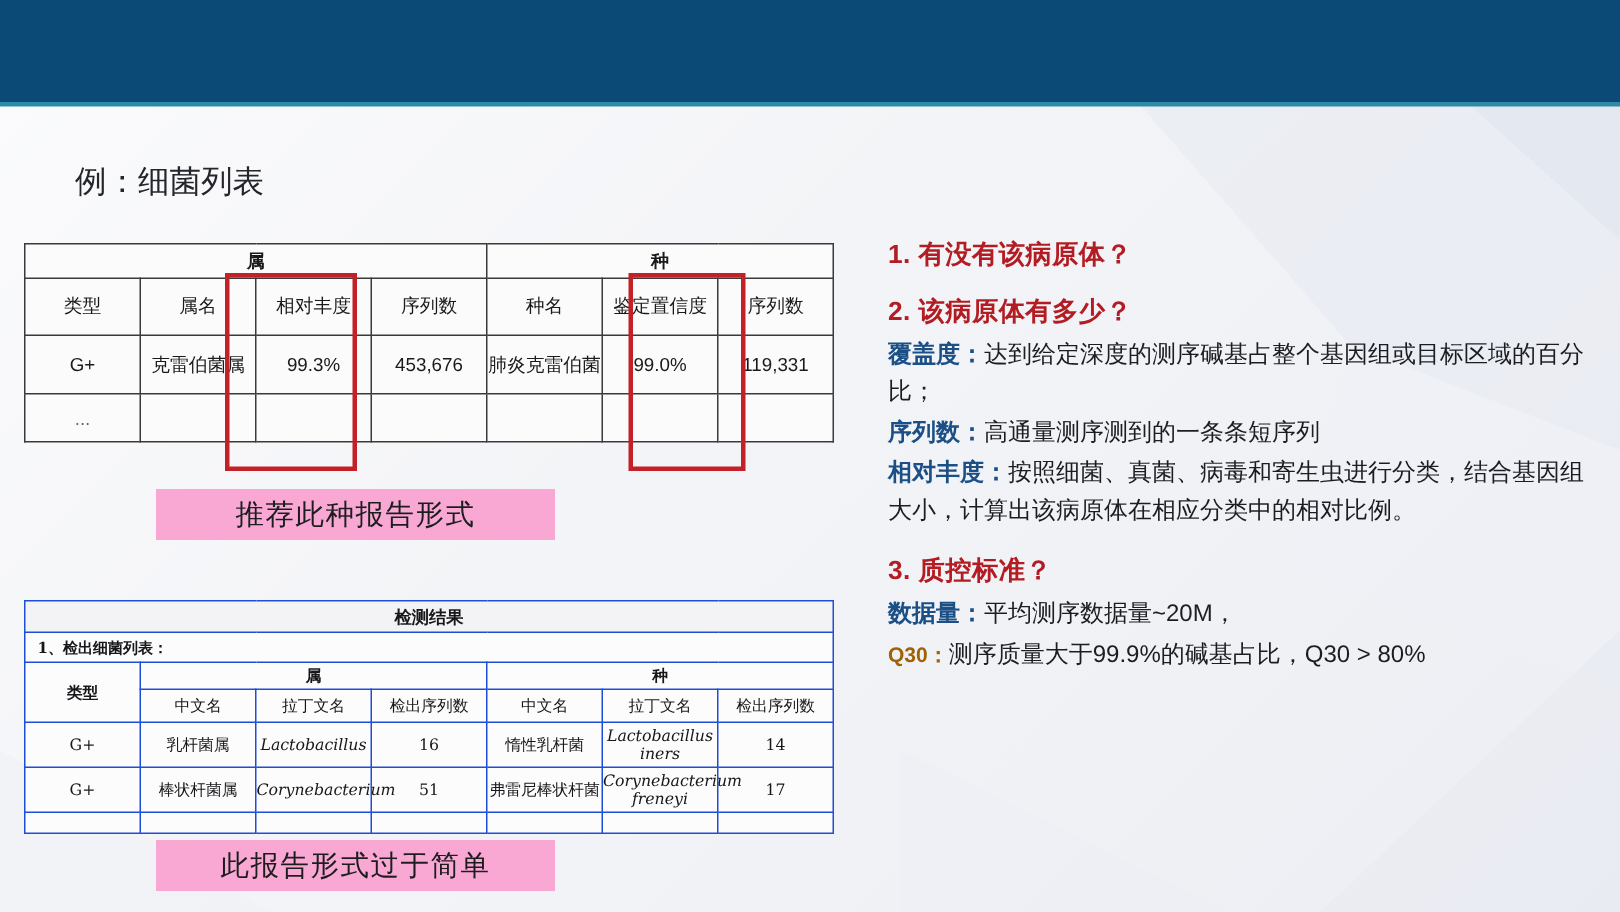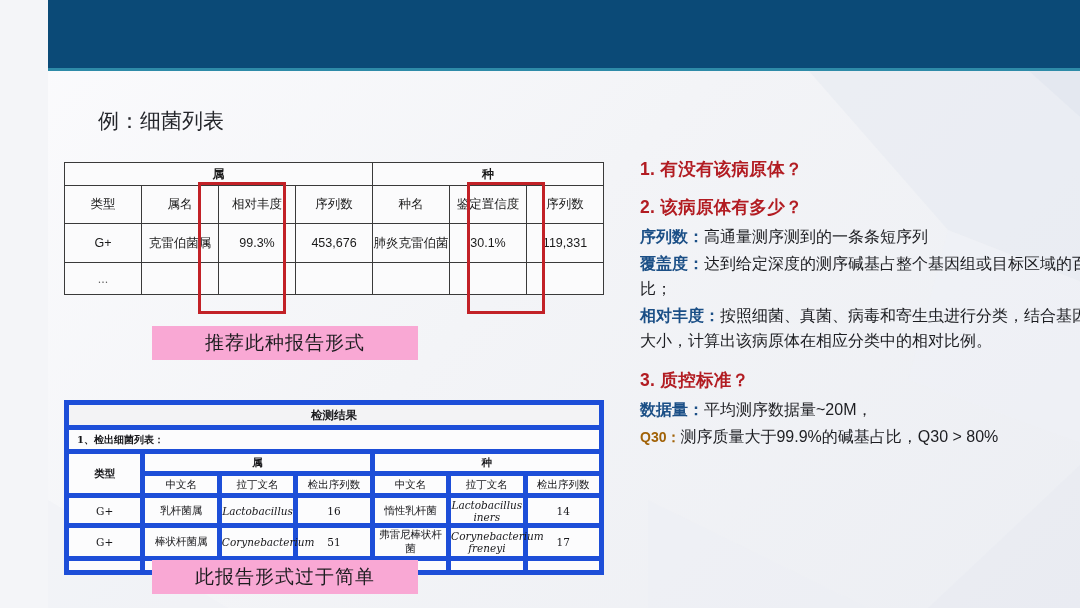--- a/index.html
+++ b/index.html
@@ -1,21 +1,21 @@
 <!DOCTYPE html>
 <html lang="zh"><head>
 <meta charset="utf-8">
 <style>
   html,body{margin:0;padding:0;}
   body{
     width:1080px;height:608px;overflow:hidden;
     font-family:"Liberation Sans","DejaVu Sans",sans-serif;
     background:#f4f5f8;position:relative;
   }
-  .slide{position:absolute;inset:0;overflow:hidden;margin-left:48px;}
+  .slide{position:absolute;inset:0;overflow:hidden;}
 
   
   .bg-shapes{position:absolute;inset:0;z-index:0;pointer-events:none;
     background:
       linear-gradient(135deg,#fbfbfd 0%,#f3f4f7 45%,#eceef3 100%);}
   .poly{position:absolute;opacity:.55;}
 
   
   .banner{position:absolute;left:0;top:0;width:1080px;height:68px;
     background:#0b4a77;z-index:3;}
@@ -58,21 +58,21 @@
     font-family:"DejaVu Serif","Liberation Serif",serif;
     font-size:19px;color:#1d1d20;letter-spacing:1px;}
   #callout-1{left:104px;top:326px;width:266px;height:34px;}
   #callout-2{left:104px;top:560px;width:266px;height:34px;}
 
   
   .tbl2-wrap{position:absolute;left:16px;top:400px;width:540px;z-index:4;}
   table.t2{border-collapse:collapse;width:540px;background:#fcfcfd;
     font-size:10.5px;color:#17171a;table-layout:fixed;
     font-family:"DejaVu Serif","Liberation Serif",serif;}
-  table.t2 td{border:5px solid #1d4ed8;text-align:center;vertical-align:middle;padding:0;}
+  table.t2 td{border:1px solid #1d4ed8;text-align:center;vertical-align:middle;padding:0;}
   .t2-title{height:20px;font-weight:bold;font-size:11.5px;background:#f3f3f5;}
   .t2-sub{height:19px;text-align:left !important;padding-left:8px !important;
     font-weight:bold;font-size:10px;}
   .t2-grp{height:17px;font-weight:bold;}
   .t2-hdr{height:22px;}
   .t2-row{height:30px;}
   .t2-tail{height:14px;}
   .lat{font-style:italic;}
   .d-type{width:40px;}
   .d-cn{width:80px;}
@@ -128,21 +128,21 @@
         <td class="c-sname">种名</td>
         <td class="c-conf">鉴定置信度</td>
         <td class="c-seq2">序列数</td>
       </tr>
       <tr class="data">
         <td>G+</td>
         <td>克雷伯菌属</td>
         <td>99.3%</td>
         <td>453,676</td>
         <td>肺炎克雷伯菌</td>
-        <td>30.1%</td>
+        <td>99.0%</td>
         <td>119,331</td>
       </tr>
       <tr class="dots">
         <td>...</td>
         <td></td>
         <td></td>
         <td></td>
         <td></td>
         <td></td>
         <td></td>
@@ -210,26 +210,26 @@
   </div>
 
   <div class="callout" id="callout-2">此报告形式过于简单</div>
 
   <div class="panel">
 
     <div class="q-head">1. 有没有该病原体？</div>
 
     <div class="q-head spaced">2. 该病原体有多少？</div>
     <p class="q-line">
+      <span class="term">覆盖度</span><span class="term">：</span><span>达到给定深度的测序碱基占整个基因组或目标区域的百分比；</span>
+    </p>
+    <p class="q-line">
       <span class="term">序列数</span><span class="term">：</span><span>高通量测序测到的一条条短序列</span>
     </p>
     <p class="q-line">
-      <span class="term">覆盖度</span><span class="term">：</span><span>达到给定深度的测序碱基占整个基因组或目标区域的百分比；</span>
-    </p>
-    <p class="q-line">
       <span class="term">相对丰度</span><span class="term">：</span><span>按照细菌、真菌、病毒和寄生虫进行分类，结合基因组大小，计算出该病原体在相应分类中的相对比例。</span>
     </p>
 
     <div class="q-head spaced">3. 质控标准？</div>
     <p class="q-line">
       <span class="term">数据量</span><span class="term">：</span><span>平均测序数据量~20M，</span>
     </p>
     <p class="q-line">
       <span class="term-q">Q30</span><span class="term-q">：</span><span>测序质量大于99.9%的碱基占比，Q30 &gt; 80%</span>
     </p>

